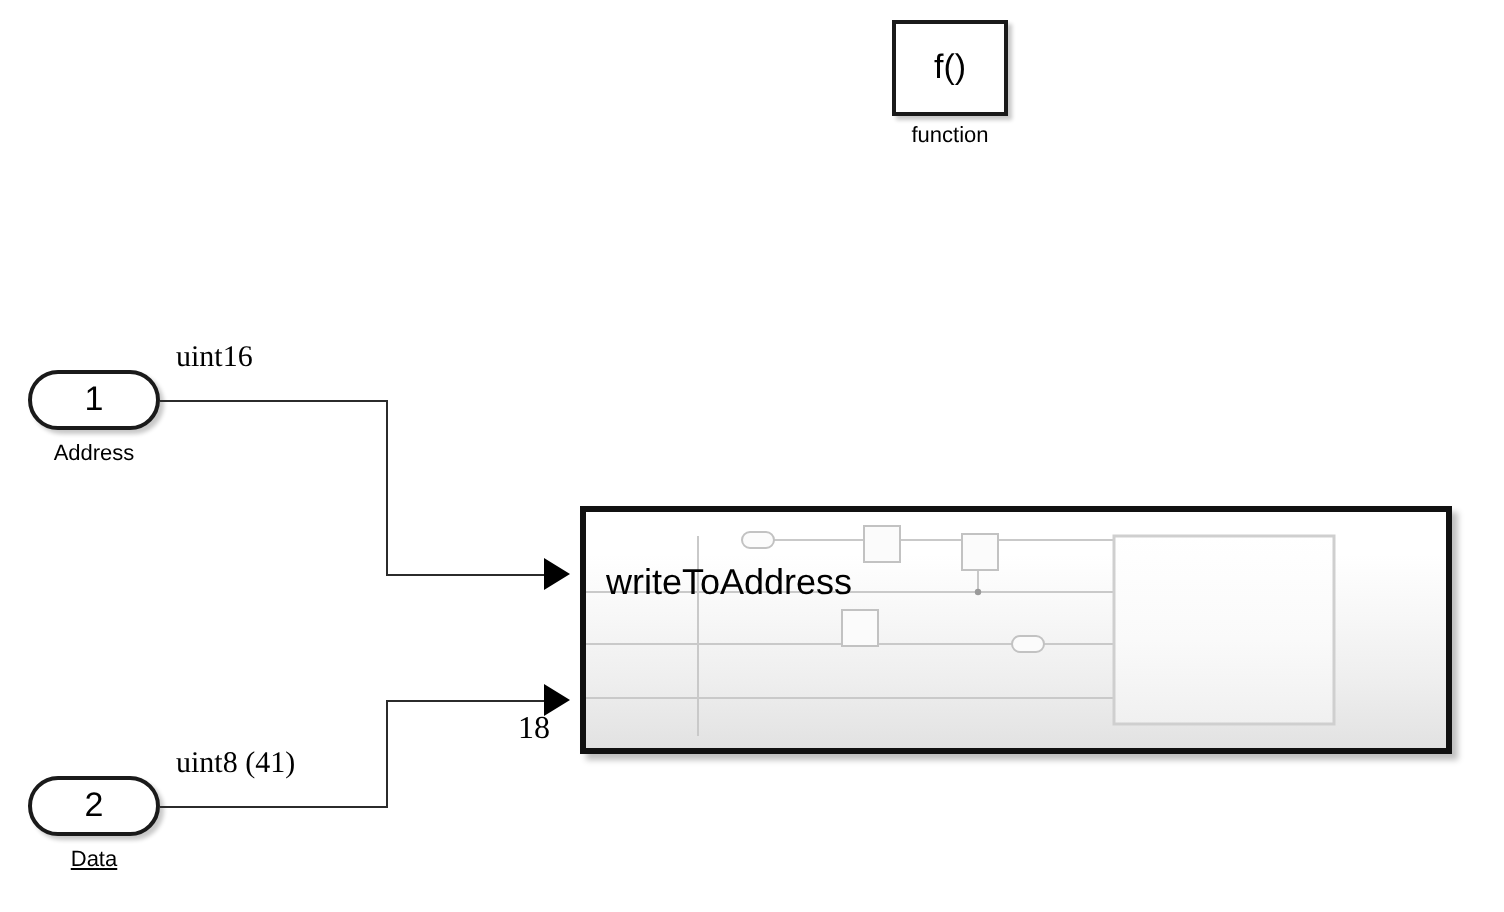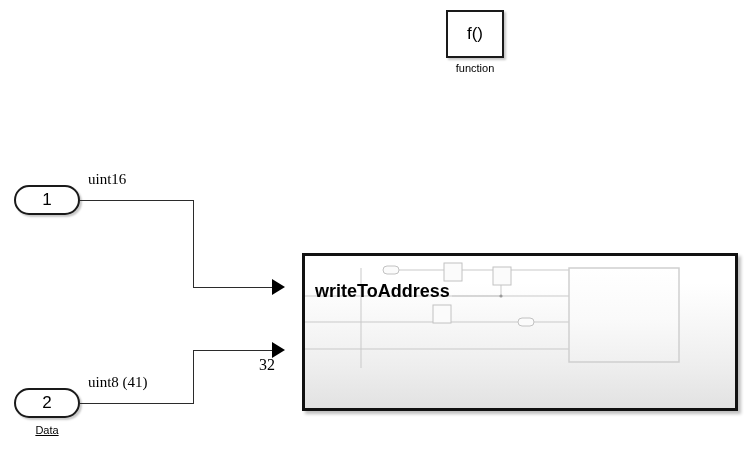--- a/index.html
+++ b/index.html
@@ -87,35 +87,34 @@
     transform: translateY(-50%);
     text-align: center;
     font-family: "Liberation Sans", sans-serif;
     font-size: 17px;
     color: #000000;
   }
 
   
   .subsystem {
     position: absolute;
-    left: 302px;
+    left: 290px;
     top: 253px;
     width: 436px;
-    height: 158px;
+    height: 124px;
     border: 3px solid #111111;
     box-sizing: border-box;
     background: linear-gradient(to bottom,
                  #ffffff 0%,
                  #ffffff 18%,
                  #f7f7f7 45%,
                  #eeeeee 72%,
                  #e2e2e2 100%);
     box-shadow: 3px 3px 3px rgba(0,0,0,0.25);
     overflow: hidden;
-    font-weight: bold;
   }
   
   .preview { position: absolute; inset: 0; pointer-events: none; }
 
   
   .wire-h, .wire-v {
     position: absolute;
     background: #2b2b2b;
   }
   .wire-h { height: 1px; }
@@ -135,38 +134,39 @@
 <div id="canvas">
 
   <div class="fcn-block">
     <div class="fcn-block-text">f()</div>
   </div>
   <div class="blk-label" style="left:430px; top:63px; width:90px; text-align:center;">function</div>
 
   <div class="inport" style="left:14px; top:185px;">
     <div class="inport-num">1</div>
   </div>
+  <div class="blk-label" style="left:0px; top:222px; width:94px; text-align:center;">Address</div>
   <div class="sig-label" style="left:88px; top:172px;">uint16</div>
 
   <div class="wire-h" style="left:80px;  top:200px; width:114px;"></div>
   <div class="wire-v" style="left:193px; top:200px; height:88px;"></div>
   <div class="wire-h" style="left:193px; top:287px; width:81px;"></div>
   <div class="arrow" style="left:272px; top:279px;"></div>
 
   <div class="inport" style="left:14px; top:388px;">
     <div class="inport-num">2</div>
   </div>
   <div class="blk-label" style="left:0px; top:425px; width:94px; text-align:center;text-decoration:underline;">Data</div>
   <div class="sig-label" style="left:88px; top:375px;">uint8 (41)</div>
 
   <div class="wire-h" style="left:80px;  top:403px; width:114px;"></div>
   <div class="wire-v" style="left:193px; top:350px; height:54px;"></div>
   <div class="wire-h" style="left:193px; top:350px; width:81px;"></div>
   <div class="arrow" style="left:272px; top:342px;"></div>
-  <div class="sig-label" style="left:259px; top:357px; font-size:16px;">32</div>
+  <div class="sig-label" style="left:259px; top:357px; font-size:16px;">18</div>
 
   <div class="subsystem">
 
     <svg class="preview" width="430" height="118" viewBox="0 0 430 118">
       <g stroke="#c9c9c9" fill="none" stroke-width="1">
 
         <line x1="86" y1="14" x2="264" y2="14"></line>
         <line x1="0" y1="40" x2="264" y2="40"></line>
         <line x1="0" y1="66" x2="264" y2="66"></line>
         <line x1="0" y1="93" x2="264" y2="93"></line>

